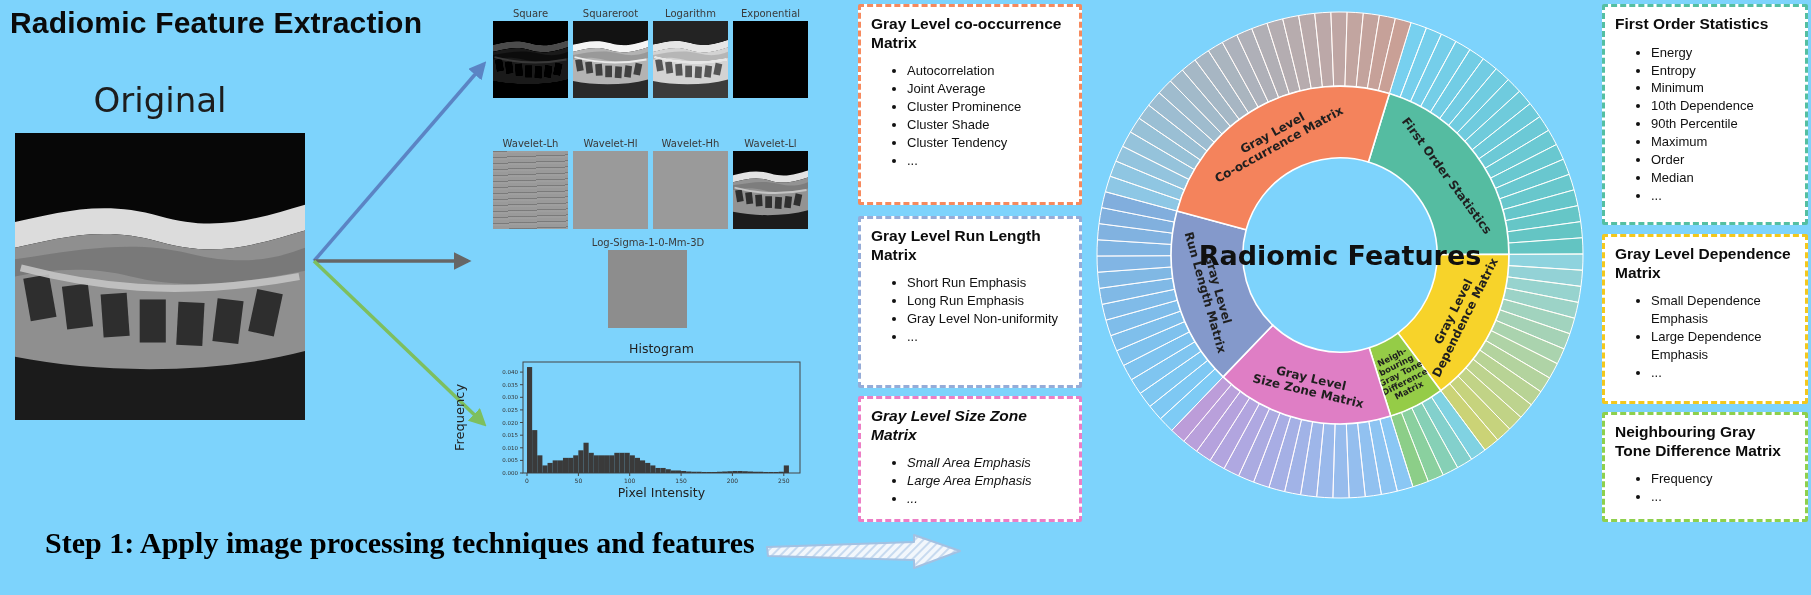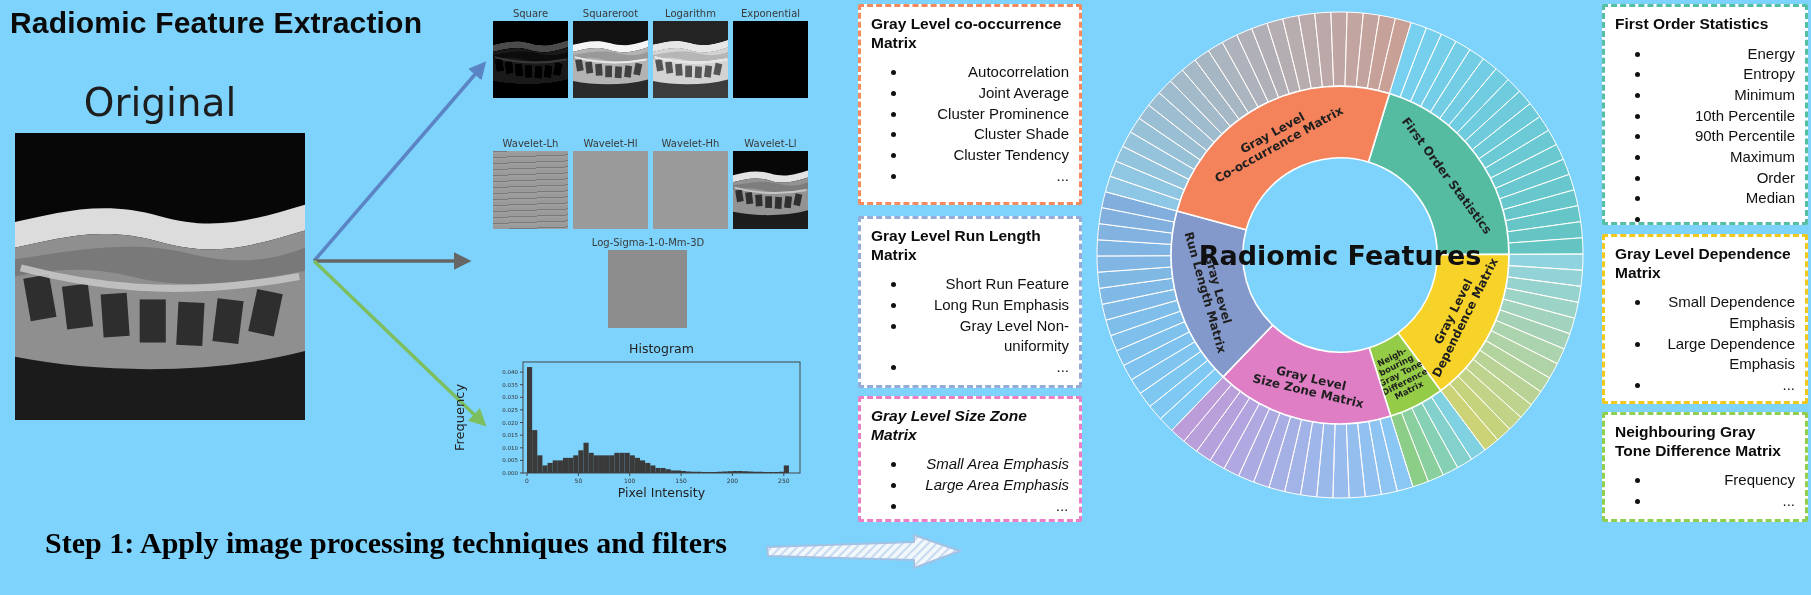--- a/index.html
+++ b/index.html
@@ -1,38 +1,38 @@
 <!DOCTYPE html>
 <html><head>
 <meta charset="utf-8">
 <style>
   html,body{margin:0;padding:0;background:#fff;}
   #canvas{position:relative;width:1811px;height:595px;background:#7dd3fc;overflow:hidden;
           font-family:"Liberation Sans",sans-serif;}
   .abs{position:absolute;}
   #main-title{left:10px;top:6px;font-size:30px;font-weight:800;color:#0b0b0b;letter-spacing:.2px;}
-  #original-label{left:15px;top:80px;width:290px;text-align:center;font-size:39px;color:#1d1d1d;
+  #original-label{left:15px;top:80px;width:290px;text-align:center;font-size:34px;color:#1d1d1d;
                   font-family:"DejaVu Sans",sans-serif;}
   .mri{display:block;}
   #original-img{left:15px;top:133px;width:290px;height:287px;}
   .tile-label{font-size:10px;color:#3a3a3a;text-align:center;width:75px;
               font-family:"DejaVu Sans",sans-serif;white-space:nowrap;}
   .tile{width:75px;height:77px;}
   .gray-tile{background:#9a9a9a;}
   .streaks{background:#9a9a9a;
      background-image:repeating-linear-gradient(178deg, rgba(40,40,40,.28) 0 1px, rgba(175,175,175,.2) 1px 3px, rgba(120,120,120,0) 3px 6px);}
   .f-square{filter:brightness(.42) contrast(1.5);}
   .f-sqrt{filter:brightness(1.28) contrast(.92);}
   .f-log{filter:brightness(1.62) contrast(.8);}
   .f-exp{filter:brightness(.2) contrast(1.6);}
   .f-ll{filter:brightness(1.03);}
   .fbox{border:3px dashed #999;border-radius:2px;background:#fff;padding:6px 10px;box-sizing:border-box;overflow:hidden;}
   .fbox h3{margin:2px 0 0 0;font-size:15.5px;line-height:1.2;color:#0c0c0c;}
   .fbox ul{margin:10px 0 0 36px;padding:0;}
-  .fbox li{font-size:15px;line-height:1.38;color:#111;text-align:right;}
+  .fbox li{font-size:13px;line-height:1.38;color:#111;}
   .step-text{font-family:"Liberation Serif",serif;font-weight:bold;font-size:30px;color:#000;white-space:nowrap;}
   svg text{font-family:"DejaVu Sans",sans-serif;}
 </style>
 </head>
 <body>
 
 <svg width="0" height="0" style="position:absolute" aria-hidden="true">
   <defs>
     <symbol id="spine" viewBox="0 0 100 100" preserveAspectRatio="none">
       <rect width="100" height="100" fill="#070707"></rect>
@@ -208,21 +208,21 @@
         <li>Joint Average</li>
         <li>Cluster Prominence</li>
         <li>Cluster Shade</li>
         <li>Cluster Tendency</li>
         <li>...</li>
       </ul>
   </div>
   <div class="abs fbox" style="left: 858px; top: 216px; width: 224px; height: 172px; border-color: rgb(149, 172, 216);">
     <h3>Gray Level Run Length Matrix</h3>
     <ul>
-        <li>Short Run Feature</li>
+        <li>Short Run Emphasis</li>
         <li>Long Run Emphasis</li>
         <li>Gray Level Non-uniformity</li>
         <li>...</li>
       </ul>
   </div>
   <div class="abs fbox" style="left: 858px; top: 396px; width: 224px; height: 126px; border-color: rgb(236, 126, 197); font-style: italic;">
     <h3>Gray Level Size Zone Matrix</h3>
     <ul>
         <li>Small Area Emphasis</li>
         <li>Large Area Emphasis</li>
@@ -339,21 +339,21 @@
       <text transform="translate(187.6,129.6) rotate(331.0)" text-anchor="middle" font-size="12" font-weight="bold" fill="#1f1f1f"><tspan x="0" dy="-0.20em">Gray Level</tspan><tspan x="0" dy="1.1em">Co-occurrence Matrix</tspan></text>
       <text x="252" y="256" text-anchor="middle" font-size="27" font-weight="bold" fill="#101010">Radiomic Features</text>
     </svg>
 
   <div class="abs fbox" style="left: 1602px; top: 4px; width: 206px; height: 221px; border-color: rgb(84, 191, 162);">
     <h3>First Order Statistics</h3>
     <ul>
         <li>Energy</li>
         <li>Entropy</li>
         <li>Minimum</li>
-        <li>10th Percentile</li>
+        <li>10th Dependence</li>
         <li>90th Percentile</li>
         <li>Maximum</li>
         <li>Order</li>
         <li>Median</li>
         <li>...</li>
       </ul>
   </div>
   <div class="abs fbox" style="left: 1602px; top: 234px; width: 206px; height: 170px; border-color: rgb(243, 200, 29);">
     <h3>Gray Level Dependence Matrix</h3>
     <ul>
@@ -363,18 +363,18 @@
       </ul>
   </div>
   <div class="abs fbox" style="left: 1602px; top: 412px; width: 206px; height: 110px; border-color: rgb(142, 208, 77);">
     <h3>Neighbouring Gray Tone Difference Matrix</h3>
     <ul>
         <li>Frequency</li>
         <li>...</li>
       </ul>
   </div>
 
-  <div class="abs step-text" style="left:45px;top:526px">Step 1: Apply image processing techniques and filters</div>
+  <div class="abs step-text" style="left:45px;top:526px">Step 1: Apply image processing techniques and features</div>
   <svg class="abs" style="left:762px;top:530px;width:205px;height:48px">
     <polygon points="5,17 152,12 152,5 198,21 152,38 152,30 6,26" fill="url(#hatchp)" stroke="#a3c1e2" stroke-width="2" stroke-linejoin="round"></polygon>
   </svg>
 
 </div>
 
 </body></html>

